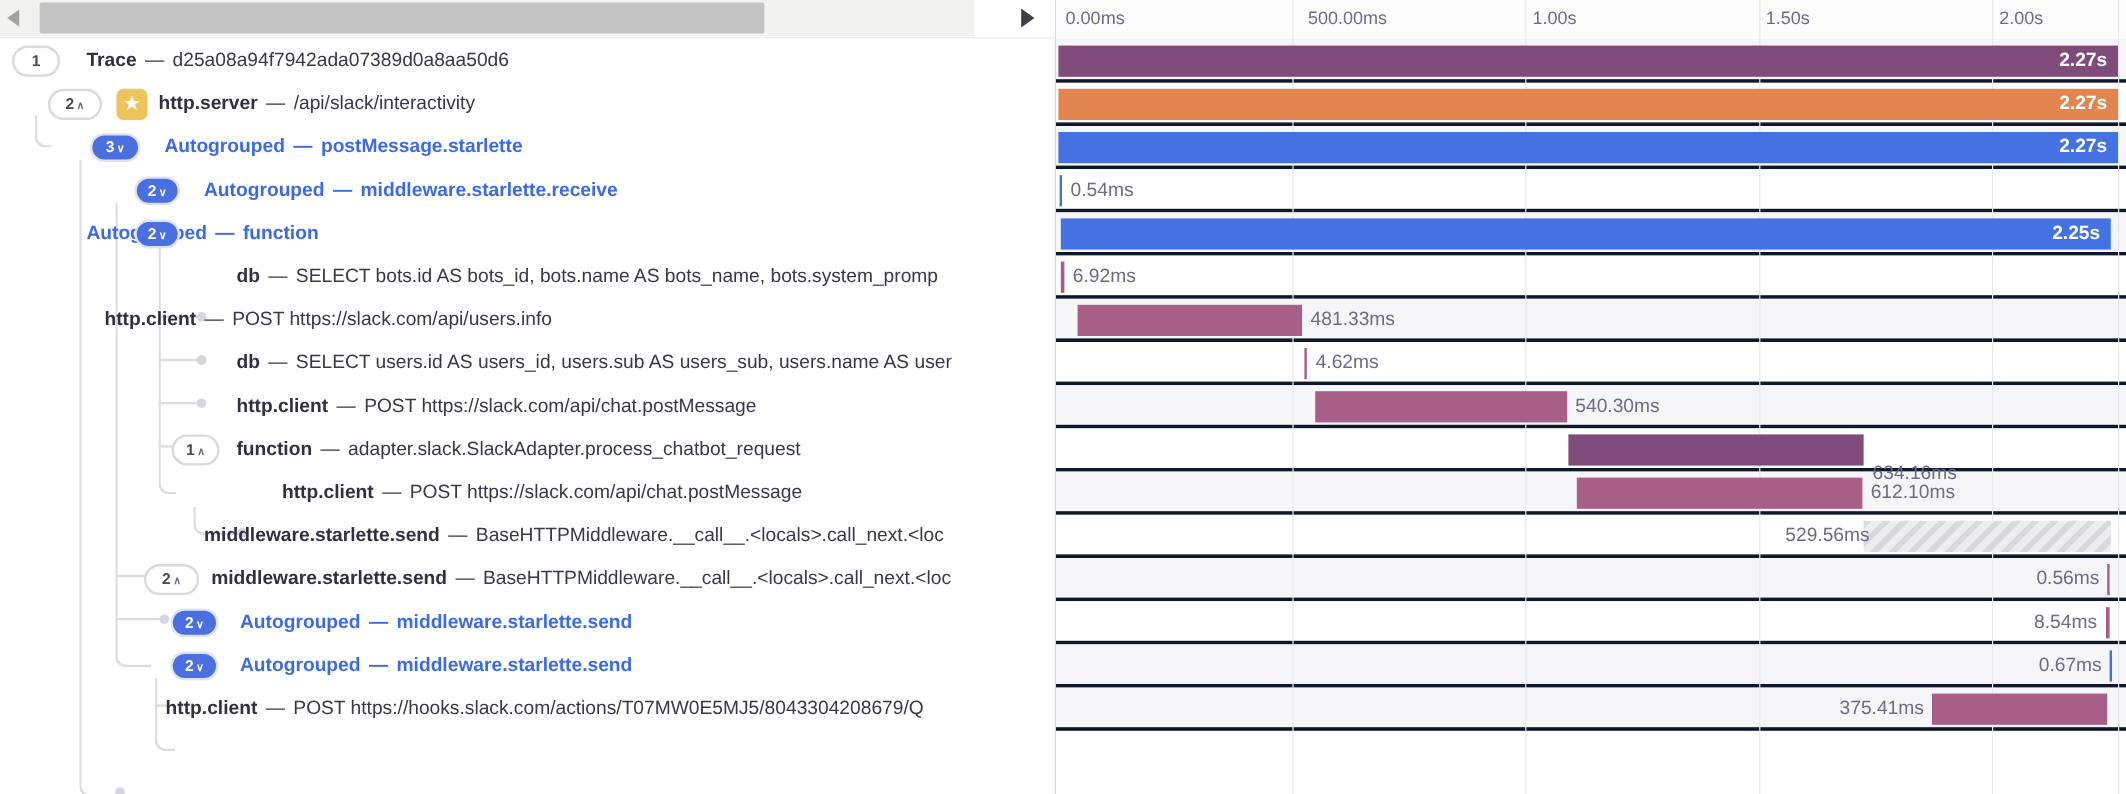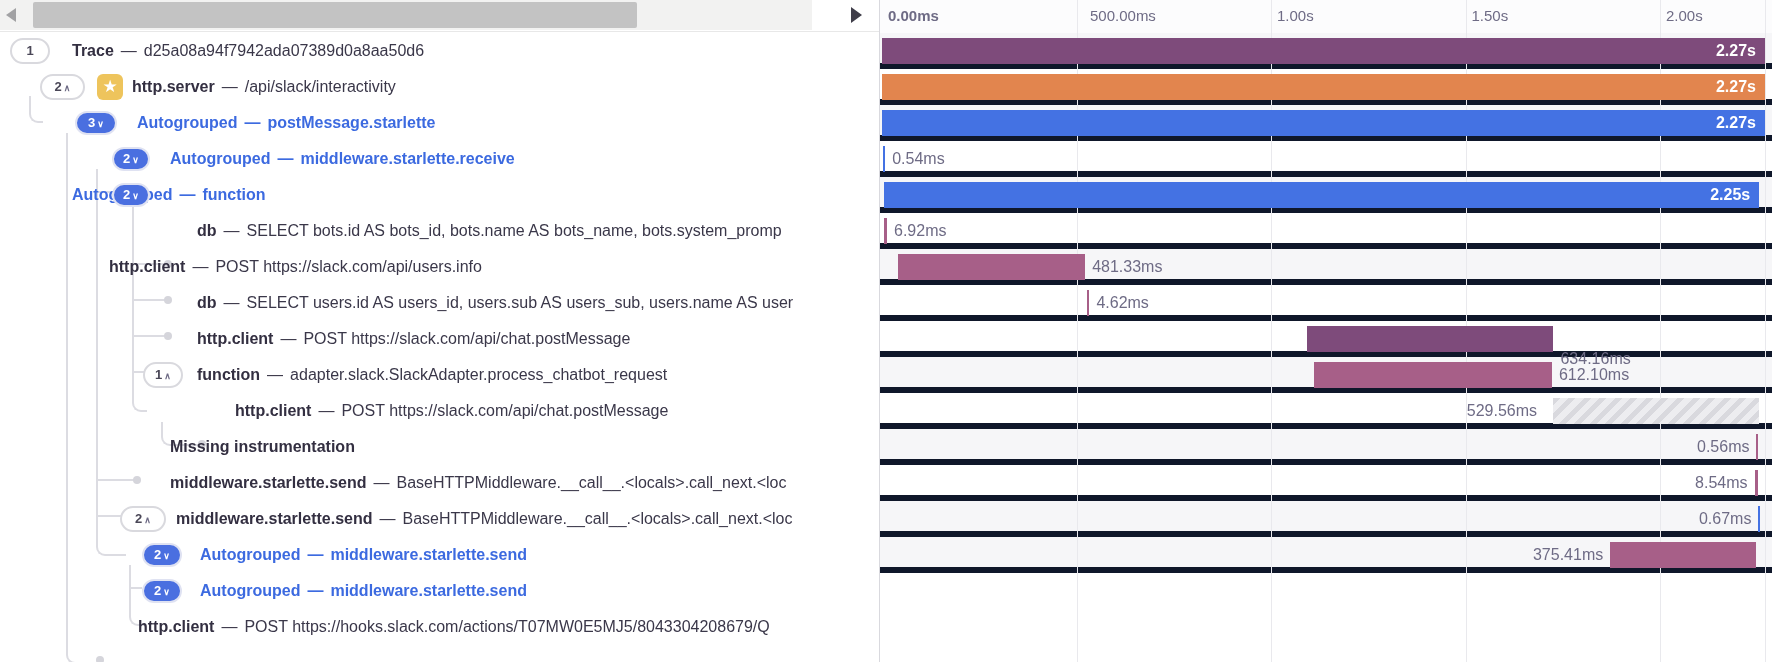--- a/index.html
+++ b/index.html
@@ -42,21 +42,21 @@
   .staricon{position:absolute;left:97px;top:5px;width:26px;height:26px;border-radius:6px;background:#eec45c;
             color:#fff;font-size:17px;line-height:26px;text-align:center;}
 
   
   .right{position:absolute;left:880px;top:0;width:892px;height:662px;background:#fff;overflow:hidden;}
   .theader{position:absolute;left:0;top:0;width:100%;height:33px;background:#fcfcfd;
            border-bottom:1px solid #e6e6ea;}
   .tick{position:absolute;top:0;line-height:32px;font-size:15px;color:#6e6b85;}
   .gridline{position:absolute;top:0;width:1px;height:662px;background:#e9e9ed;z-index:1;}
   .rrows{position:absolute;left:0;top:33px;width:100%;}
-  .rrow{position:relative;height:36px;box-sizing:border-box;border-bottom:6px solid #0f172a;background:#fff;}
+  .rrow{position:relative;height:36px;box-sizing:border-box;border-bottom:3px solid #0f172a;background:#fff;}
   .rrow.alt{background:#f6f6f8;}
   .bar{position:absolute;top:5px;height:26px;z-index:2;}
   .bar.hatch{background:repeating-linear-gradient(135deg,#d9d9de 0 5px,#ededf0 5px 11px);}
   .bin{position:absolute;right:9px;top:0;line-height:26px;color:#fff;font-weight:bold;font-size:16px;}
   .blabel{position:absolute;top:5px;line-height:26px;color:#6e6b85;font-size:16px;white-space:nowrap;z-index:2;}
 </style>
 </head>
 <body>
 
 <div class="app">
@@ -134,21 +134,21 @@
             <span class="chev">∨</span>
           </span>
         <span class="txt" style="padding-left:72px"><span class="nm">Autogrouped</span><span class="dash">—</span><span class="desc">function</span></span>
       </div>
 
       <div class="lrow">
         <span class="txt" style="padding-left:197px"><span class="nm">db</span><span class="dash">—</span><span class="desc">SELECT bots.id AS bots_id, bots.name AS bots_name, bots.system_promp</span></span>
       </div>
 
       <div class="lrow">
-        <span class="txt" style="padding-left:109px"><span class="nm">http.client</span><span class="dash">—</span><span class="desc">POST https://slack.com/api/users.info</span></span>
+        <span class="txt" style="padding-left:87px"><span class="nm">http.client</span><span class="dash">—</span><span class="desc">POST https://slack.com/api/users.info</span></span>
       </div>
 
       <div class="lrow">
         <span class="txt" style="padding-left:197px"><span class="nm">db</span><span class="dash">—</span><span class="desc">SELECT users.id AS users_id, users.sub AS users_sub, users.name AS user</span></span>
       </div>
 
       <div class="lrow">
         <span class="txt" style="padding-left:197px"><span class="nm">http.client</span><span class="dash">—</span><span class="desc">POST https://slack.com/api/chat.postMessage</span></span>
       </div>
 
@@ -157,23 +157,20 @@
             <span>1</span>
             <span class="chev">∧</span>
           </span>
         <span class="txt" style="padding-left:197px"><span class="nm">function</span><span class="dash">—</span><span class="desc">adapter.slack.SlackAdapter.process_chatbot_request</span></span>
       </div>
 
       <div class="lrow">
         <span class="txt" style="padding-left:235px"><span class="nm">http.client</span><span class="dash">—</span><span class="desc">POST https://slack.com/api/chat.postMessage</span></span>
       </div>
 
-      <div class="lrow">
-        <span class="txt" style="padding-left:170px"><span class="nm">Missing instrumentation</span></span>
-      </div>
 
       <div class="lrow">
         <span class="txt" style="padding-left:170px"><span class="nm">middleware.starlette.send</span><span class="dash">—</span><span class="desc">BaseHTTPMiddleware.__call__.&lt;locals&gt;.call_next.&lt;loc</span></span>
       </div>
 
       <div class="lrow">
         <span class="badge white" style="left:120px;top:5px;width:46px">
             <span>2</span>
             <span class="chev">∧</span>
           </span>
@@ -204,21 +201,21 @@
 
   <div class="right">
 
     <div class="gridline" style="left: 196.5px;"></div>
     <div class="gridline" style="left: 391px;"></div>
     <div class="gridline" style="left: 585.5px;"></div>
     <div class="gridline" style="left: 780px;"></div>
     <div class="gridline" id="endline" style="left: 885.03px;"></div>
 
     <div class="theader">
-      <span class="tick" style="left: 8px; font-weight: bold;">0.00ms</span>
+      <span class="tick" style="left: 8px;">0.00ms</span>
       <span class="tick" style="left: 210px;">500.00ms</span>
       <span class="tick" style="left: 397px;">1.00s</span>
       <span class="tick" style="left: 591.5px;">1.50s</span>
       <span class="tick" style="left: 786px;">2.00s</span>
     </div>
 
     <div class="rrows">
       <div class="rrow alt">
           <div class="bar" style="left: 2px; width: 883.03px; background: rgb(126, 75, 123);">
             <span class="bin">2.27s</span>
@@ -248,31 +245,35 @@
           <span class="blabel" style="left: 14.0259px;">6.92ms</span>
         </div>
       <div class="rrow alt">
           <div class="bar" style="left: 17.949px; width: 187.237px; background: rgb(167, 95, 136);"></div>
           <span class="blabel" style="left: 212.186px;">481.33ms</span>
         </div>
       <div class="rrow">
           <div class="bar" style="left: 207.392px; width: 2px; background: rgb(167, 95, 136);"></div>
           <span class="blabel" style="left: 216.392px;">4.62ms</span>
         </div>
+      <div class="rrow alt">
+          <div class="bar" style="left: 215.561px; width: 210.177px; background: rgb(167, 95, 136);"></div>
+          <span class="blabel" style="left: 432.738px;">540.30ms</span>
+        </div>
       <div class="rrow">
           <div class="bar" style="left: 426.788px; width: 246.688px; background: rgb(126, 75, 123);"></div>
           <span class="blabel" style="left: 680.476px; margin-top: 20px;">634.16ms</span>
         </div>
       <div class="rrow alt">
           <div class="bar" style="left: 433.79px; width: 238.107px; background: rgb(167, 95, 136);"></div>
           <span class="blabel" style="left: 678.897px;">612.10ms</span>
         </div>
       <div class="rrow">
           <div class="bar hatch" style="left: 673.414px; width: 205.999px;"></div>
-          <span class="blabel" style="right: 235px;">529.56ms</span>
+          <span class="blabel" style="right: 214px;">529.56ms</span>
         </div>
       <div class="rrow alt">
           <div class="bar" style="left: 876.472px; width: 2px; background: rgb(167, 95, 136);"></div>
           <span class="blabel" style="right: 22.528px;">0.56ms</span>
         </div>
       <div class="rrow">
           <div class="bar" style="left: 874.527px; width: 3.32206px; background: rgb(167, 95, 136);"></div>
           <span class="blabel" style="right: 24.473px;">8.54ms</span>
         </div>
       <div class="rrow alt">

